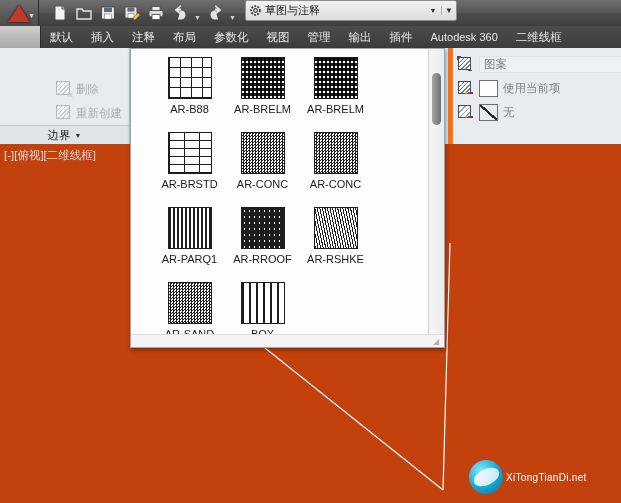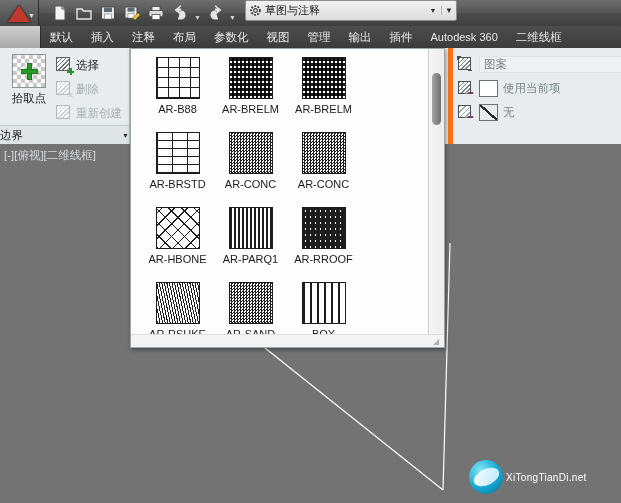--- a/index.html
+++ b/index.html
@@ -101,21 +101,21 @@
     background:repeating-linear-gradient(135deg,#c6cbcd 0 1px,#ffffff 1px 3px);}
   .badge-plus{position:absolute;right:-2px;bottom:-2px;width:7px;height:7px;}
   .badge-plus:before,.badge-plus:after{content:"";position:absolute;background:#1f9c1f;}
   .badge-plus:before{left:2.5px;top:0;width:2px;height:7px;}
   .badge-plus:after{top:2.5px;left:0;height:2px;width:7px;}
   .badge-x{position:absolute;right:-2px;bottom:-2px;width:7px;height:7px;
     color:#c3c8ca;font-size:8px;line-height:7px;}
 
   .paneltitle{
     position:absolute;left:0;bottom:0;width:100%;height:18px;
-    display:flex;align-items:center;justify-content:space-between;gap:4px;
+    display:flex;align-items:center;justify-content:center;gap:4px;
     font-size:11.5px;color:#1b1b1b;background:#dfe4e6;border-top:1px solid #c3cacc;
   }
   .paneltitle .dn{font-size:7px;color:#333;}
 
   
   .prow{position:absolute;left:4px;height:24px;display:flex;align-items:center;gap:5px;width:168px;}
   .pico{width:17px;height:17px;position:relative;flex:none;}
   .pico .grid{
     position:absolute;left:1px;top:1px;width:13px;height:13px;
     border:1px solid #4a5052;box-sizing:border-box;
@@ -126,32 +126,32 @@
   .dotset i{width:2px;height:2px;display:block;}
   .ptext{font-size:11.5px;color:#7b8486;}
   .swatch{width:17px;height:15px;border:1px solid #6b7173;background:#fff;flex:none;}
   .swatch.slash{background:linear-gradient(to top right,
       transparent 0 45%,#2b2b2b 45% 55%,transparent 55% 100%);}
   .pfield{flex:1;height:17px;background:#f2f4f5;border:1px solid #d3d8da;
      display:flex;align-items:center;padding-left:4px;box-sizing:border-box;}
   .pfield.plain{background:#eef1f2;border-color:#dfe3e5;}
 
   
-  .canvas{position:absolute;left:0;top:144px;width:621px;height:359px;background:#737373;}
+  .canvas{position:absolute;left:0;top:144px;width:621px;height:359px;background:#c2410c;}
   .vplabel{position:absolute;left:4px;top:4px;font-size:11.5px;color:#d6dadd;
     white-space:nowrap;}
   .canvas svg{position:absolute;left:0;top:0;}
 
   
   .gallery{
     position:absolute;left:130px;top:48px;width:315px;height:300px;
     background:#fdfdfd;border:1px solid #9fa6a9;box-sizing:border-box;
     box-shadow:1px 2px 4px rgba(0,0,0,.35);
   }
-  .gal-inner{position:absolute;left:0;top:0;right:15px;bottom:12px;overflow:hidden;}
+  .gal-inner{position:absolute;left:0;top:0;right:15px;bottom:12px;overflow:hidden;padding-left:12px;}
   .gal-grid{display:flex;flex-wrap:wrap;padding:8px 0 0 10px;}
   .gcell{width:73px;height:75px;display:flex;flex-direction:column;align-items:center;}
   .swat{width:44px;height:42px;border:1px solid #1d1d1d;box-sizing:border-box;background:#fff;}
   .gname{font-size:11px;color:#1b1b1b;margin-top:4px;white-space:nowrap;}
 
   
   .p-arb88{background:
      repeating-linear-gradient(0deg,#1d1d1d 0 1px,transparent 1px 10px),
      repeating-linear-gradient(90deg,#1d1d1d 0 1px,transparent 1px 11px);}
   .p-brelm{background:
@@ -291,34 +291,21 @@
     <div class="tab">输出</div>
     <div class="tab">插件</div>
     <div class="tab latin">Autodesk 360</div>
     <div class="tab">二维线框</div>
   </div>
 
   <div class="ribbon">
 
     <div class="panel panel-left">
 
-      <div class="bigbtn">
-        <div class="ico">
-          <div class="plus"></div>
-        </div>
-        <div class="lbl">拾取点</div>
-      </div>
-
-      <div class="smallrow" style="top:7px;">
-        <div class="sico">
-          <div class="hatchsq"></div>
-            <div class="badge-plus"></div>
-        </div>
-        <span class="stxt">选择</span>
-      </div>
+
 
       <div class="smallrow dim" style="top:31px;">
         <div class="sico">
           <div class="hatchsq pale"></div>
             <div class="badge-x">✕</div>
         </div>
         <span class="stxt">删除</span>
       </div>
 
       <div class="smallrow dim" style="top:55px;">
@@ -407,24 +394,20 @@
 
         <div class="gcell">
           <div class="swat p-conc"></div>
           <div class="gname">AR-CONC</div>
         </div>
         <div class="gcell">
           <div class="swat p-conc"></div>
           <div class="gname">AR-CONC</div>
         </div>
         <div class="gcell">
-          <div class="swat p-hbone"></div>
-          <div class="gname">AR-HBONE</div>
-        </div>
-        <div class="gcell">
           <div class="swat p-parq1"></div>
           <div class="gname">AR-PARQ1</div>
         </div>
 
         <div class="gcell">
           <div class="swat p-rroof"></div>
           <div class="gname">AR-RROOF</div>
         </div>
         <div class="gcell">
           <div class="swat p-rshke"></div>

